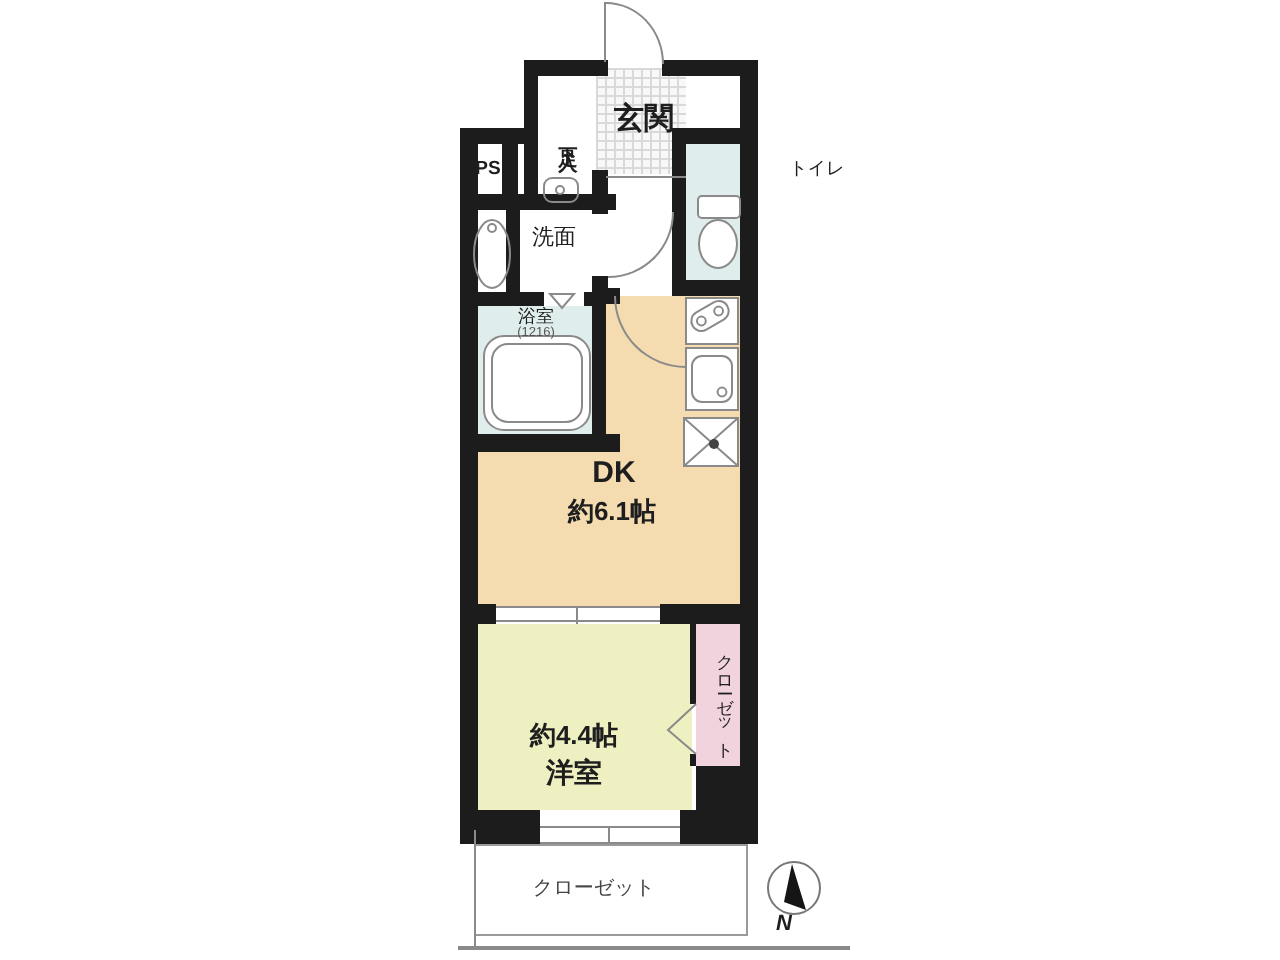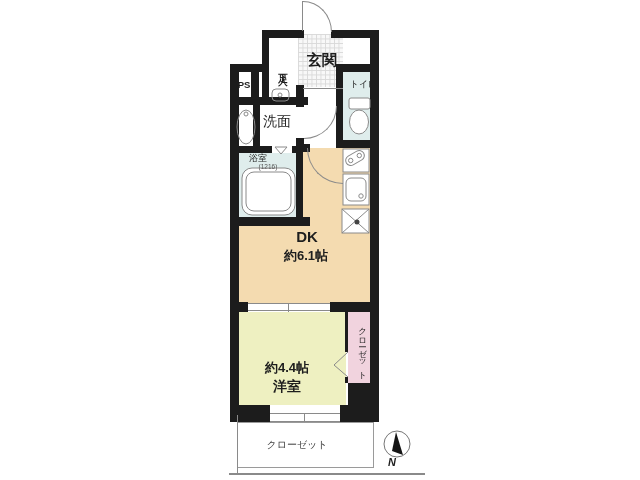--- a/index.html
+++ b/index.html
@@ -108,23 +108,23 @@
       <circle cx="357" cy="222" r="2.5" fill="#444444" stroke="none"></circle>
       <polyline points="348,352 334,365 348,377"></polyline>
       <circle cx="397" cy="444" r="13" fill="#ffffff" stroke="#777777"></circle>
       <polygon points="396,432 403,455 392,451" fill="#151515" stroke="none"></polygon>
     </g>
   </svg>
 
   <div class="lbl b" style="left:302px;top:51px;width:40px;font-size:15px;">玄関</div>
   <div class="lbl b vtext" style="left:270px;top:38px;width:18px;height:58px;font-size:9.5px;">下足入</div>
   <div class="lbl b" style="left:234px;top:80px;width:20px;font-size:9.5px;">PS</div>
-  <div class="lbl" style="left:262px;top:113px;width:30px;font-size:14px;">洗面</div>
-  <div class="lbl" style="left:343px;top:79px;width:41px;font-size:9px;">トイレ</div>
-  <div class="lbl" style="left:240px;top:153px;width:36px;font-size:9px;">浴室</div>
+  <div class="lbl" style="left:262px;top:113px;width:30px;font-size:11px;">洗面</div>
+  <div class="lbl" style="left:343px;top:79px;width:41px;font-size:9px;padding-left:45px;">トイレ</div>
+  <div class="lbl" style="left:250px;top:153px;width:36px;font-size:9px;">浴室</div>
   <div class="lbl" style="left:248px;top:163px;width:40px;font-size:6.5px;color:#555;">(1216)</div>
   <div class="lbl b" style="left:281px;top:228px;width:52px;font-size:15px;">DK</div>
   <div class="lbl b" style="left:277px;top:249px;width:58px;font-size:13px;">約6.1帖</div>
   <div class="lbl b" style="left:261px;top:336px;width:52px;font-size:14px;margin-top:42px;">洋室</div>
   <div class="lbl b" style="left:257px;top:361px;width:60px;font-size:13px;">約4.4帖</div>
   <div class="lbl vtext" style="left:351px;top:315px;width:16px;height:66px;font-size:8.5px;">クローゼット</div>
   <div class="lbl" style="left:265px;top:439px;width:64px;font-size:10px;color:#444;">クローゼット</div>
   <div class="lbl b" style="left:384px;top:456px;width:16px;font-size:11px;font-style:italic;">N</div>
 
 </div>

